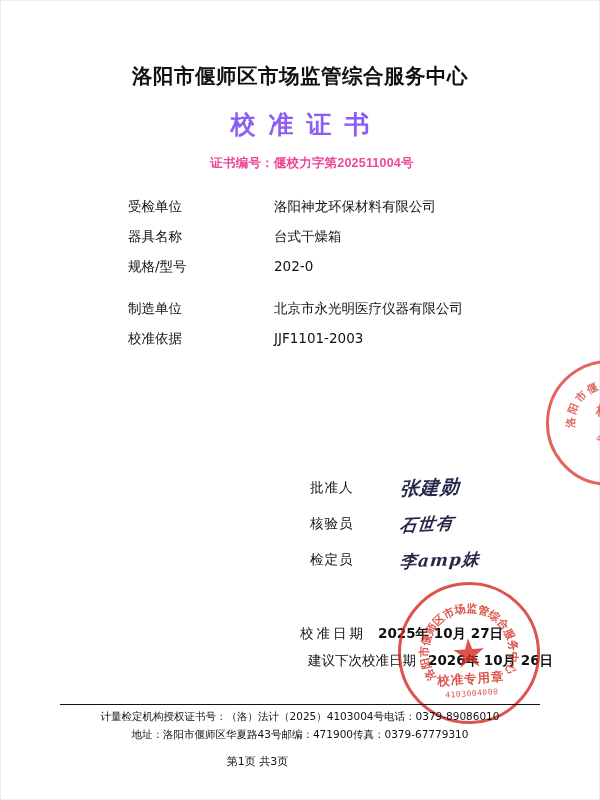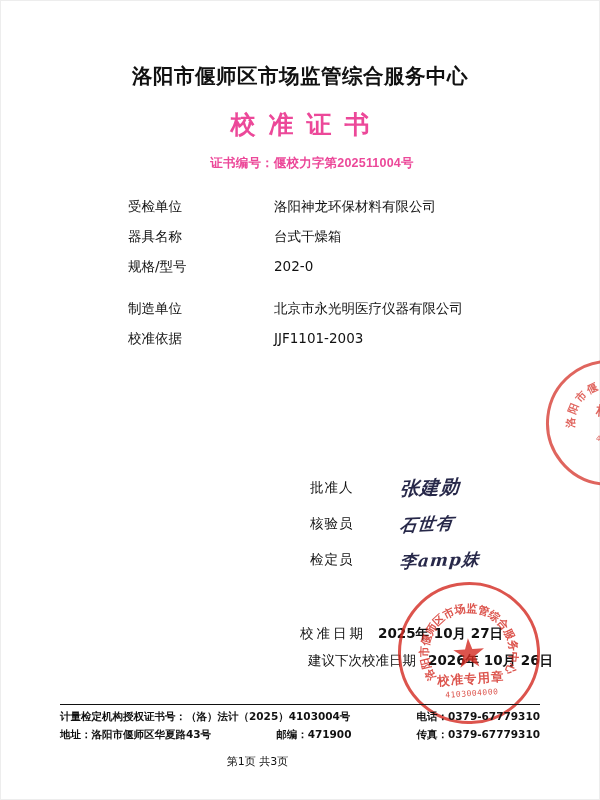--- a/index.html
+++ b/index.html
@@ -44,21 +44,21 @@
     position: absolute;
     top: 108px;
     left: 0;
     width: 600px;
     text-align: center;
     font-family: "DejaVu Serif", serif;
     font-size: 25px;
     font-weight: bold;
     letter-spacing: 13px;
     text-indent: 13px;
-    color: #ec4899;
+    color: #8b5cf6;
   }
   .cert-no {
     position: absolute;
     top: 155px;
     left: 0;
     width: 600px;
     text-align: center;
     font-size: 12.5px;
     font-weight: bold;
     color: #ec4899;
@@ -161,23 +161,22 @@
     position: absolute;
     left: 60px;
     top: 710px;
     width: 480px;
     font-size: 10.5px;
     color: #111;
     font-family: "DejaVu Sans", sans-serif;
   }
   .footer-row {
     display: flex;
-    justify-content: space-between;
+    justify-content: center;
     margin-bottom: 4px;
-    font-weight: bold;
   }
   .footer-left { white-space: nowrap; }
   .footer-right { white-space: nowrap; }
   .page-num {
     position: absolute;
     left: 16px; top: 754px;
     width: 483px;
     text-align: center;
     font-size: 11px;
     color: #111;
@@ -371,21 +370,21 @@
       </div>
     <div class="star">★</div>
     <div class="bottom-text">校准专用章</div>
     <div class="bottom-code">4103004000</div>
   </div>
 
   <div class="footer-rule"></div>
   <div class="footer">
     <div class="footer-row">
       <div class="footer-left">计量检定机构授权证书号：（洛）法计（2025）4103004号</div>
-      <div class="footer-right">电话：0379-67779310</div>
+      <div class="footer-right">电话：0379-89086010</div>
     </div>
     <div class="footer-row">
       <div class="footer-left">地址：洛阳市偃师区华夏路43号</div>
       <div class="footer-left">邮编：471900</div>
       <div class="footer-right">传真：0379-67779310</div>
     </div>
   </div>
   <div class="page-num">第1页  共3页</div>
 </div>
 

